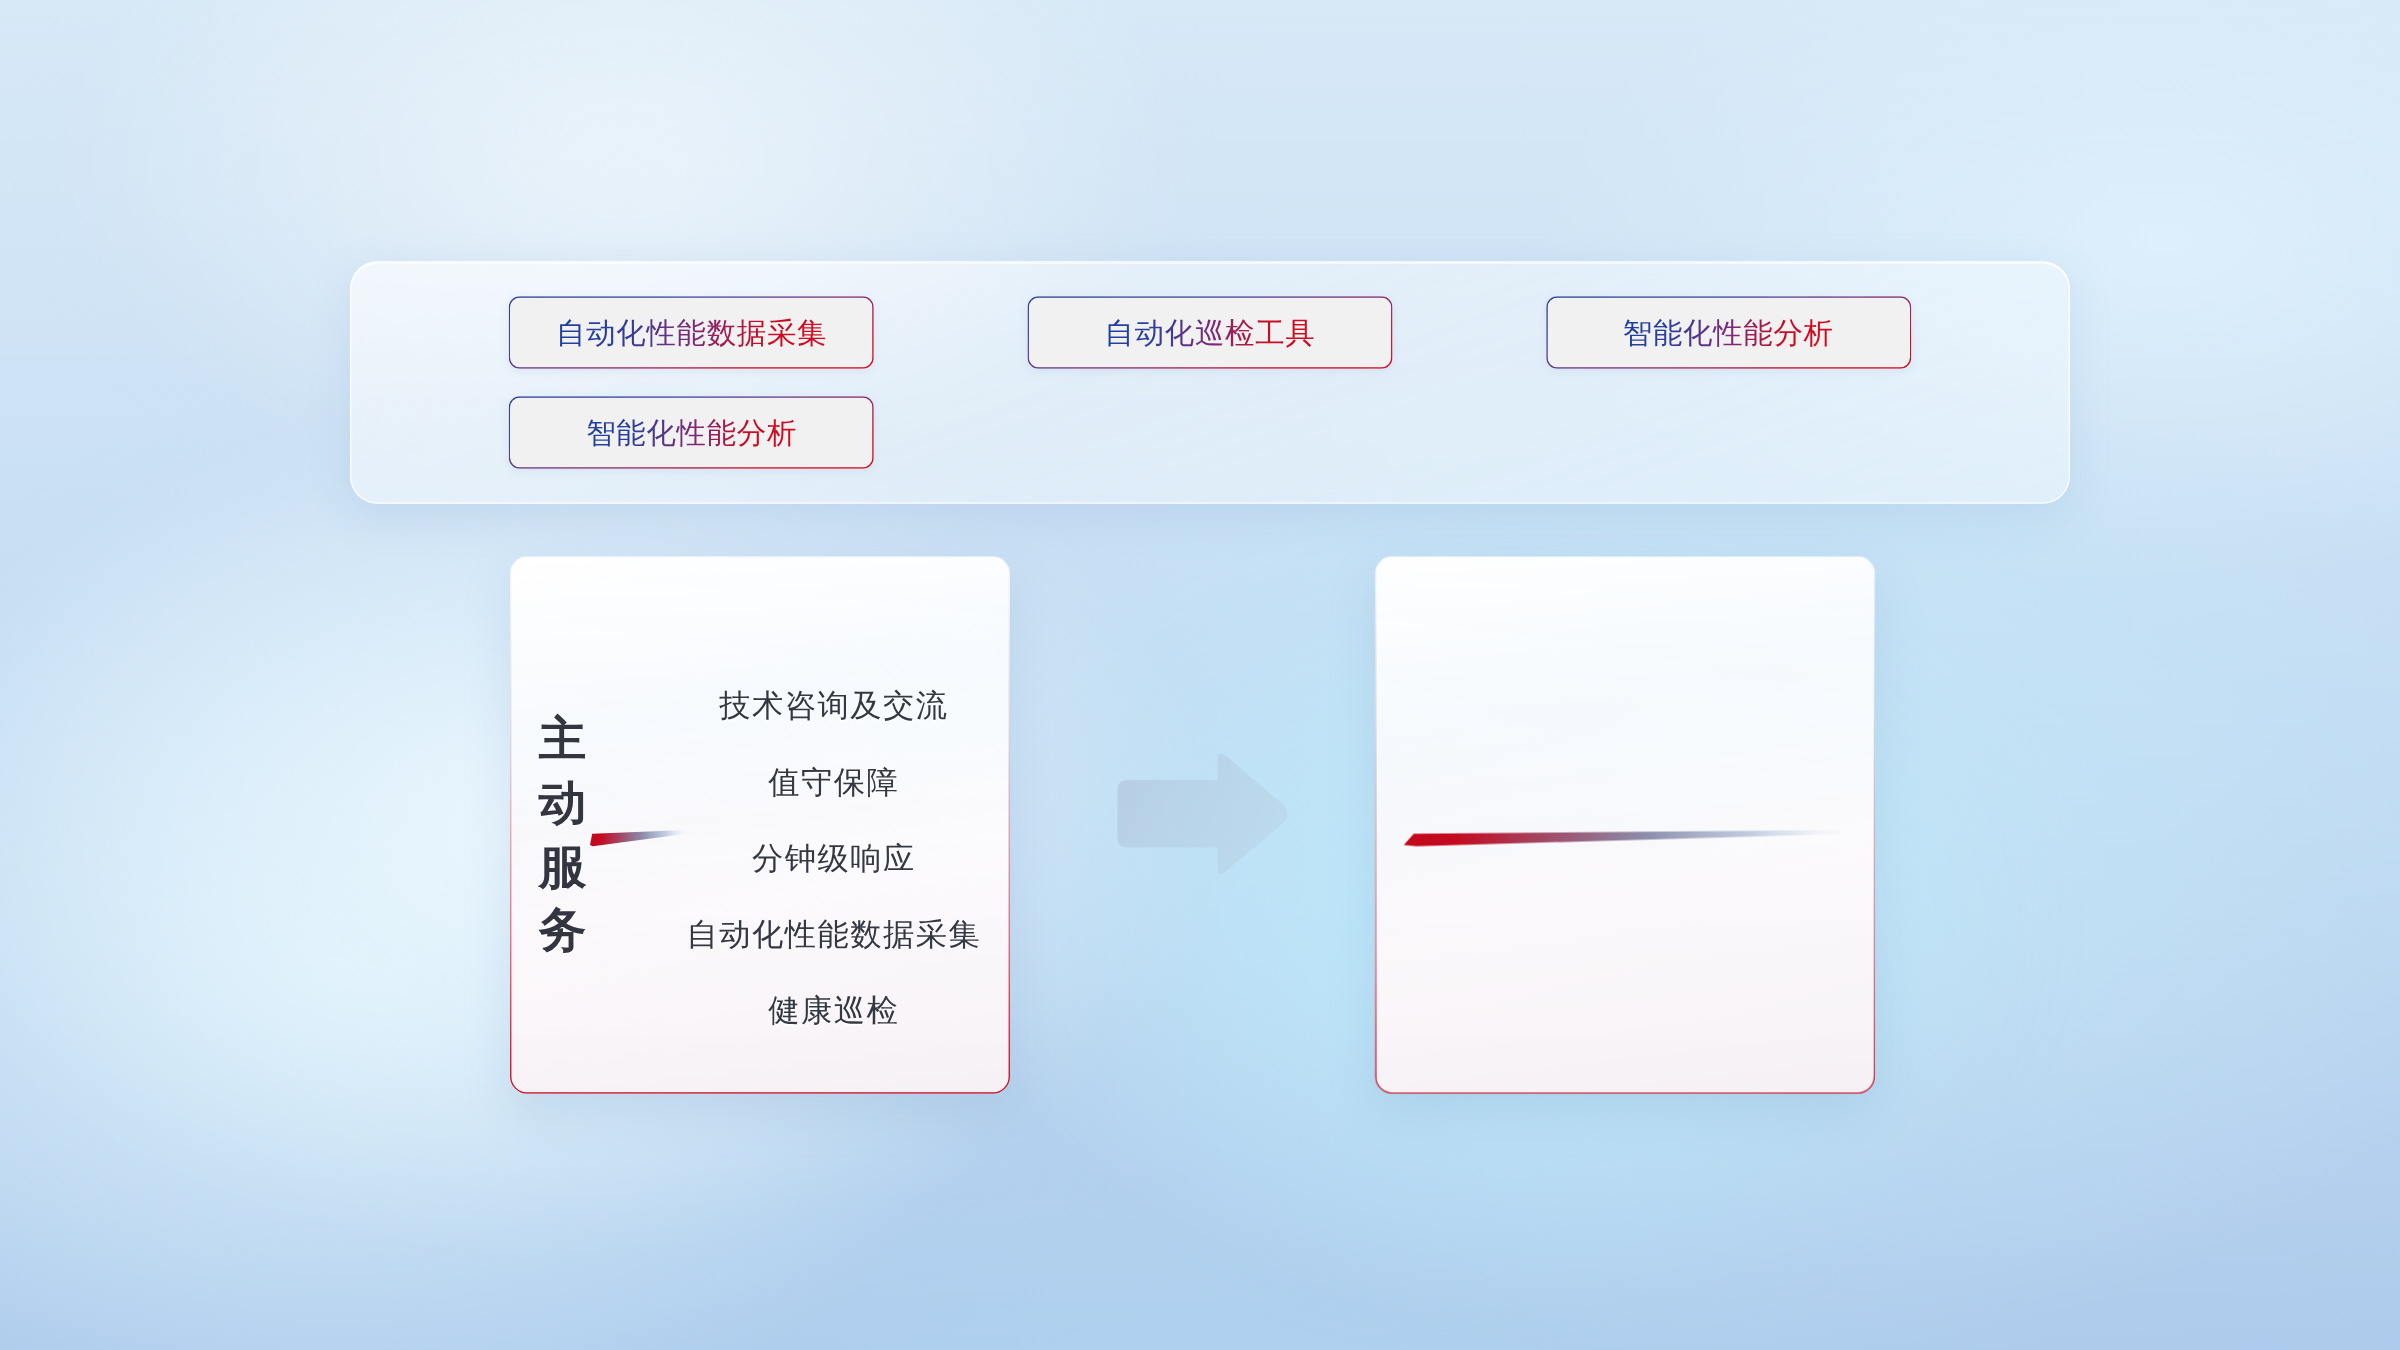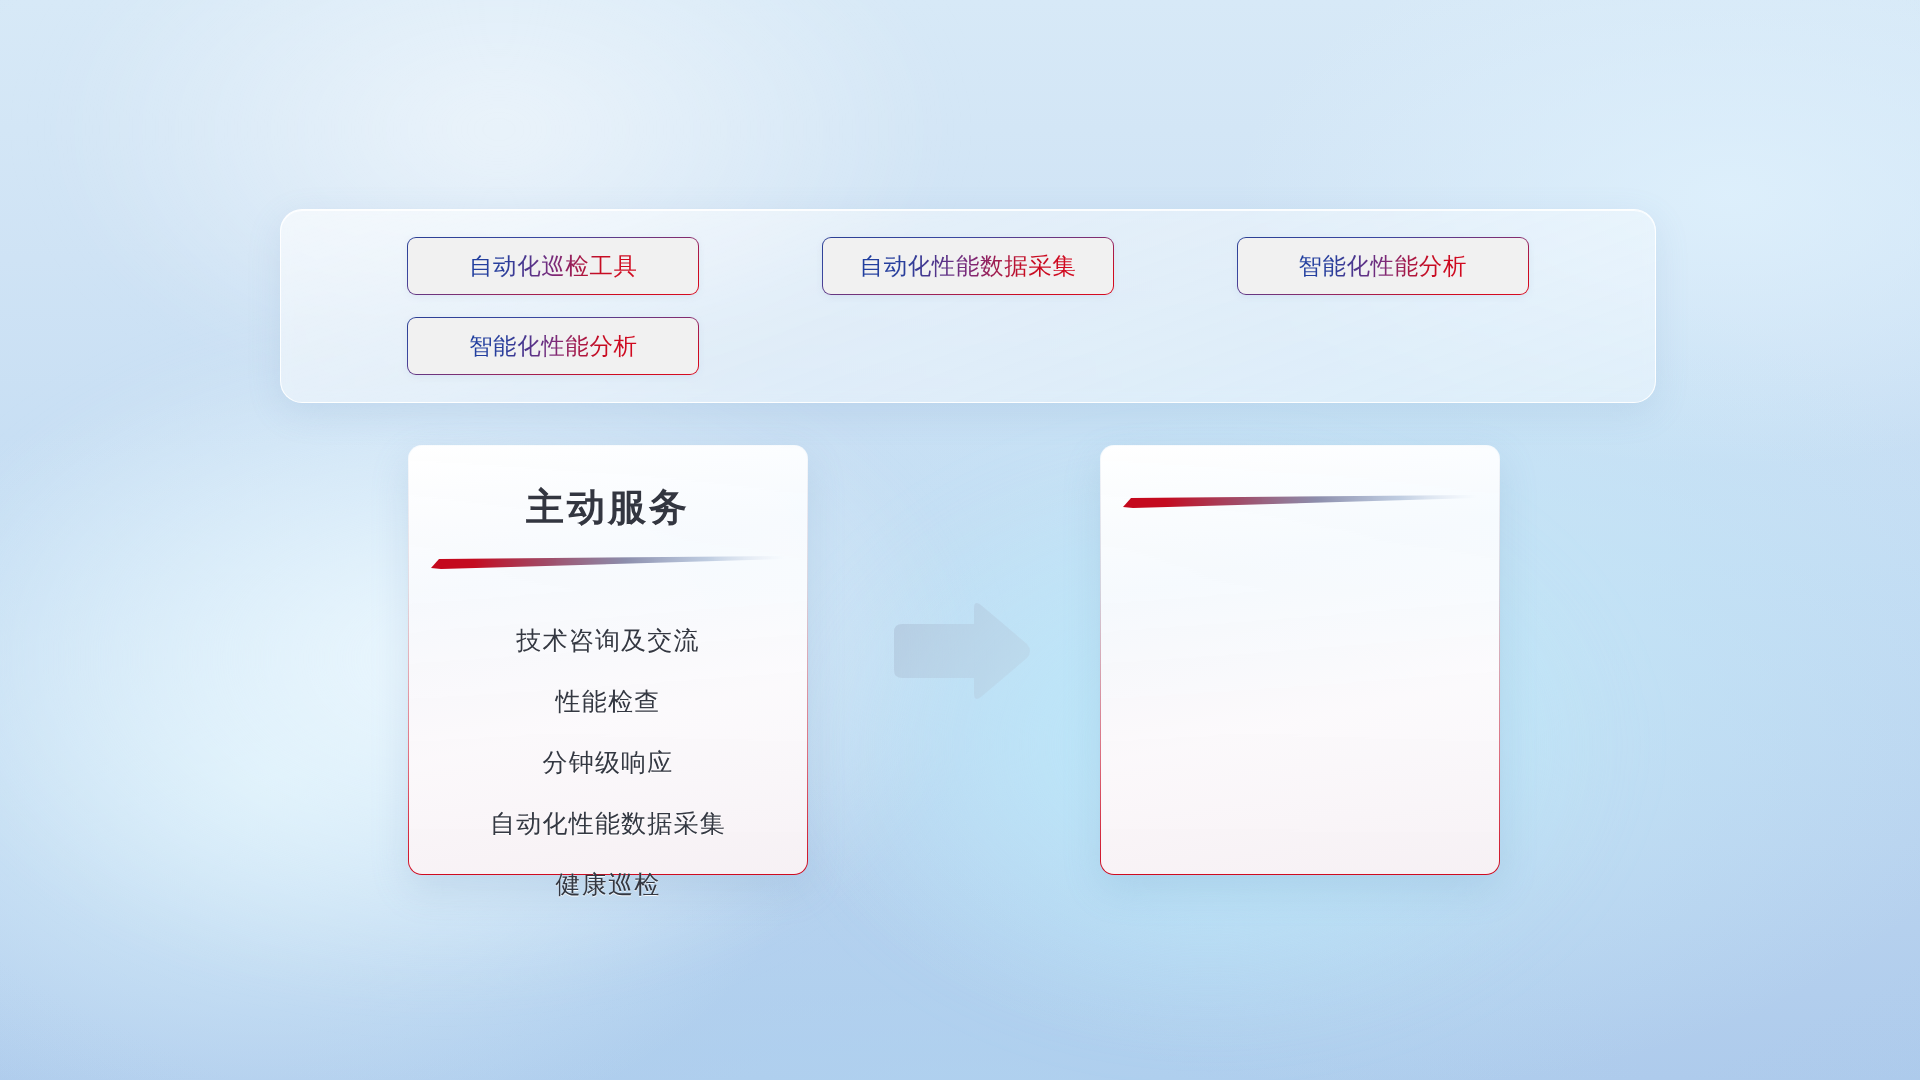--- a/index.html
+++ b/index.html
@@ -120,21 +120,21 @@
     width: 400px;
     height: 430px;
     border-radius: 14px;
     padding: 26px 22px 20px;
     background:
       linear-gradient(168deg, rgba(255,255,255,0.92) 0%, rgba(247,251,255,0.95) 30%, rgba(252,253,255,0.97) 62%, rgba(248,250,253,0.96) 100%) padding-box,
       linear-gradient(180deg, rgba(255,255,255,0.85) 0%, rgba(226,196,200,0.55) 34%, rgba(224,90,106,0.85) 72%, #cf0a1f 100%) border-box;
     border: 1.4px solid transparent;
     box-shadow: 0 14px 38px rgba(110,148,192,0.20);
     display: flex;
-    flex-direction: column;
+    flex-direction: row;
     align-items: center;
   }
   .card-active { left: 232px; top: 346px; }
   .card-passive { left: 924px; top: 346px; }
 
   .card-title {
     font-size: 38px;
     font-weight: 700;
     color: #333640;
     letter-spacing: 3px;
@@ -190,25 +190,25 @@
   <div class="bg-sheen-b"></div>
   <div class="bg-sheen-c"></div>
   <div class="bg-vignette"></div>
 </div>
 
 <div class="stage">
 
   <section class="top-panel">
 
     <div class="pill">
+      <span class="pill-label">自动化性能数据采集</span>
+    </div>
+
+    <div class="pill">
       <span class="pill-label">自动化巡检工具</span>
-    </div>
-
-    <div class="pill">
-      <span class="pill-label">自动化性能数据采集</span>
     </div>
 
     <div class="pill">
       <span class="pill-label">智能化性能分析</span>
     </div>
 
     <div class="pill">
       <span class="pill-label">智能化性能分析</span>
     </div>
 
@@ -230,21 +230,21 @@
             <stop offset="78%" stop-color="#8fa6c8" stop-opacity="0.55"></stop>
             <stop offset="100%" stop-color="#c3d3e6" stop-opacity="0"></stop>
           </linearGradient>
         </defs>
         <path d="M0,13 L8,4 L354,1 L354,4 L10,14 Z" fill="url(#divGradL)"></path>
       </svg>
     </div>
 
     <ul class="card-list">
       <li>技术咨询及交流</li>
-      <li>性能检查</li>
+      <li>值守保障</li>
       <li>分钟级响应</li>
       <li>自动化性能数据采集</li>
       <li>健康巡检</li>
     </ul>
   </section>
 
   <div class="flow-arrow">
     <svg viewBox="0 0 146 104" aria-hidden="true">
       <defs>
         <linearGradient id="arrowGrad" x1="0" y1="0" x2="1" y2="0.4">

